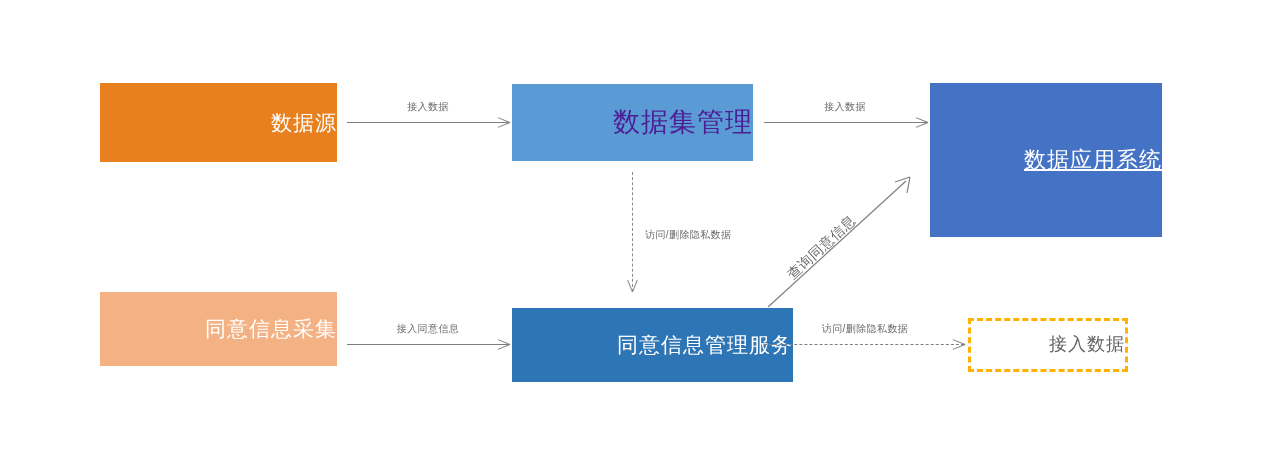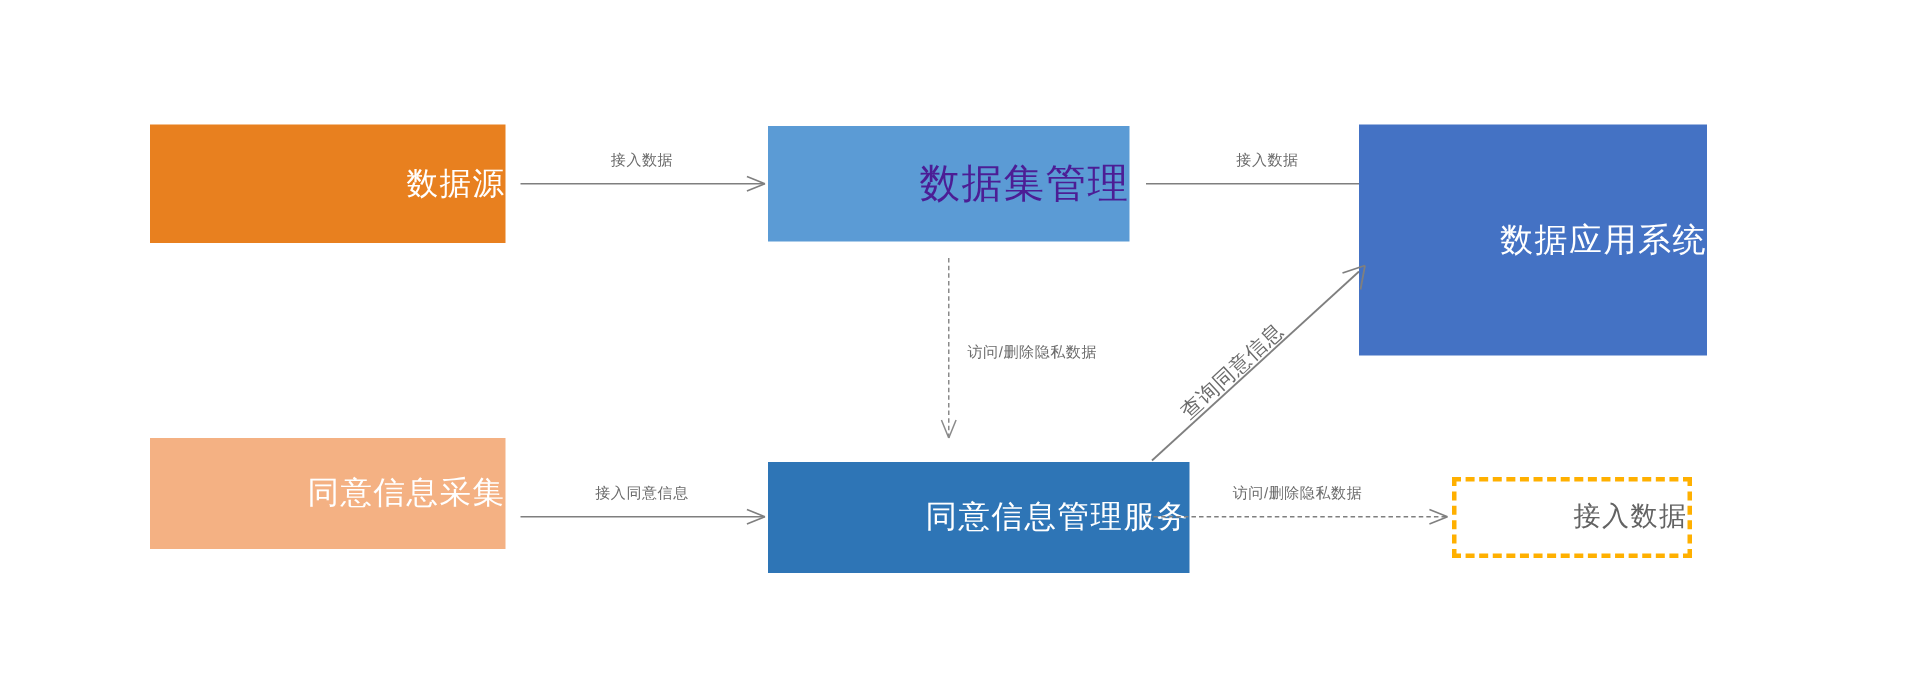--- a/index.html
+++ b/index.html
@@ -47,27 +47,28 @@
     left: 512px;
     top: 84px;
     width: 241px;
     height: 77px;
     background: #5b9bd5;
     color: #4c1d95;
     font-size: 27px;
   }
 
   .node-app-system {
-    left: 906px;
+    left: 930px;
     top: 83px;
     width: 232px;
     height: 154px;
     background: #4472c4;
     color: #ffffff;
     font-size: 22px;
+    text-decoration: underline;
   }
 
   .node-consent-collect {
     left: 100px;
     top: 292px;
     width: 237px;
     height: 74px;
     background: #f4b183;
     color: #ffffff;
     font-size: 21px;

